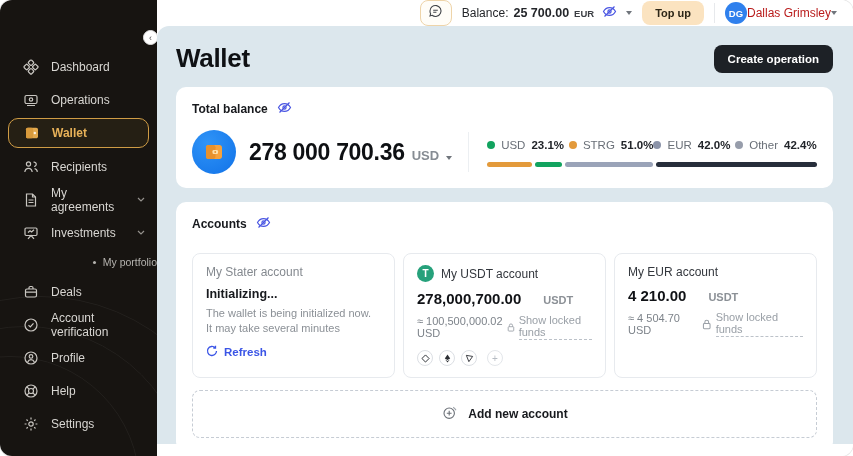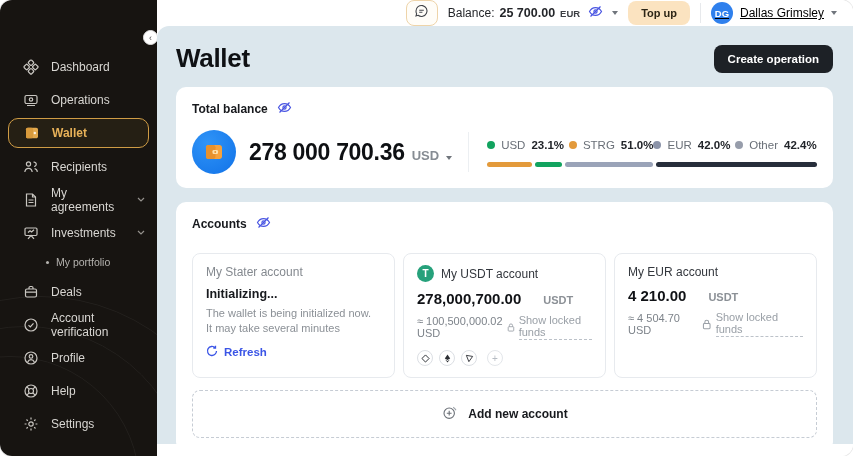--- a/index.html
+++ b/index.html
@@ -14,44 +14,44 @@
                   background:#fff; border:1px solid #e3e3e3; color:#4a4a4a; font-size:9px; line-height:12px;
                   text-align:center; cursor:pointer; padding:0; }
   .nav-item { display:flex; align-items:center; gap:12px; height:33px; padding:0 12px 0 22px;
               color:#d8d6d2; font-size:12px; cursor:pointer; position:relative; }
   .nav-item .ico { width:17px; height:17px; flex:0 0 17px; display:flex; align-items:center; justify-content:center; }
   .nav-item svg { display:block; }
   .nav-item.active { margin:2px 8px; height:30px; padding:0 8px 0 14px; border:1px solid #cf9c45;
                      border-radius:10px; background:rgba(210,160,70,0.08); color:#e7b159; font-weight:700; }
   .nav-item .chev { margin-left:auto; opacity:.7; }
   .nav-sub { display:flex; align-items:center; gap:7px; height:26px; padding-left:46px;
-             color:#b5b3af; font-size:10.5px; cursor:pointer; }
+             color:#b5b3af; font-size:10.5px; cursor:pointer;justify-content:flex-end; }
   .nav-sub .dot { width:3px; height:3px; border-radius:50%; background:#b5b3af; }
   .arc { position:absolute; border:1px solid rgba(255,255,255,0.05); border-radius:50%; pointer-events:none; }
   .arc1 { width:260px; height:260px; left:-120px; bottom:-160px; }
   .arc2 { width:330px; height:330px; left:-140px; bottom:-200px; }
   .arc3 { width:400px; height:400px; left:-160px; bottom:-240px; }
 
   
   .main { position:absolute; left:157px; top:0; right:0; bottom:0; background:#fff; }
   .topbar { height:26px; display:flex; align-items:center; justify-content:flex-end; padding-right:12px; gap:10px; }
   .chat-btn { width:32px; height:26px; border:1px solid #eed4a9; border-radius:8px; background:#fffdf8;
               display:flex; align-items:center; justify-content:center; cursor:pointer; }
   .hdr-balance { display:flex; align-items:center; gap:5px; font-size:12px; color:#24262a; cursor:pointer; }
   .hdr-balance b { font-size:12.5px; }
   .hdr-balance .cur { font-size:9.5px; font-weight:700; color:#3c3f44; }
   .chev-down { width:0; height:0; border-left:3.5px solid transparent; border-right:3.5px solid transparent;
                border-top:4px solid #70757c; display:inline-block; }
   .topup-btn { background:#fbe3c0; border:none; border-radius:8px; padding:6px 13px; font-size:11px;
                font-weight:700; color:#2d2617; cursor:pointer; font-family:inherit; }
   .vdiv { width:1px; height:20px; background:#e7e9ec; }
-  .user-box { display:flex; align-items:center; gap:7px; cursor:pointer; margin-right:4px;text-decoration:underline; }
+  .user-box { display:flex; align-items:center; cursor:pointer; margin-right:4px; }
   .avatar { width:22px; height:22px; border-radius:50%; background:#2f80ed; color:#fff; font-size:9.5px;
             font-weight:700; display:flex; align-items:center; justify-content:center; }
-  .user-name { font-size:12px; color:#000000;text-align:right; }
+  .user-name { font-size:12px; color:#b91c1c;text-align:right; }
 
   .content { height:calc(100% - 38px); background:#dce7ed; border-top-left-radius:12px; padding:17px 20px 0 19px; }
   .title-row { display:flex; align-items:center; justify-content:space-between; margin-bottom:13px; }
   .page-title { font-size:26px; font-weight:700; color:#0f1114; letter-spacing:-0.3px; }
   .create-op { background:#1d2126; color:#fff; border:none; border-radius:8px; padding:8px 14px;
                font-size:11.5px; font-weight:600; cursor:pointer; font-family:inherit; }
 
   .card { background:#fff; border-radius:10px; padding:14px 16px; }
   .card-head { display:flex; align-items:center; gap:9px; font-size:12px; font-weight:700; color:#17191d; }
 

